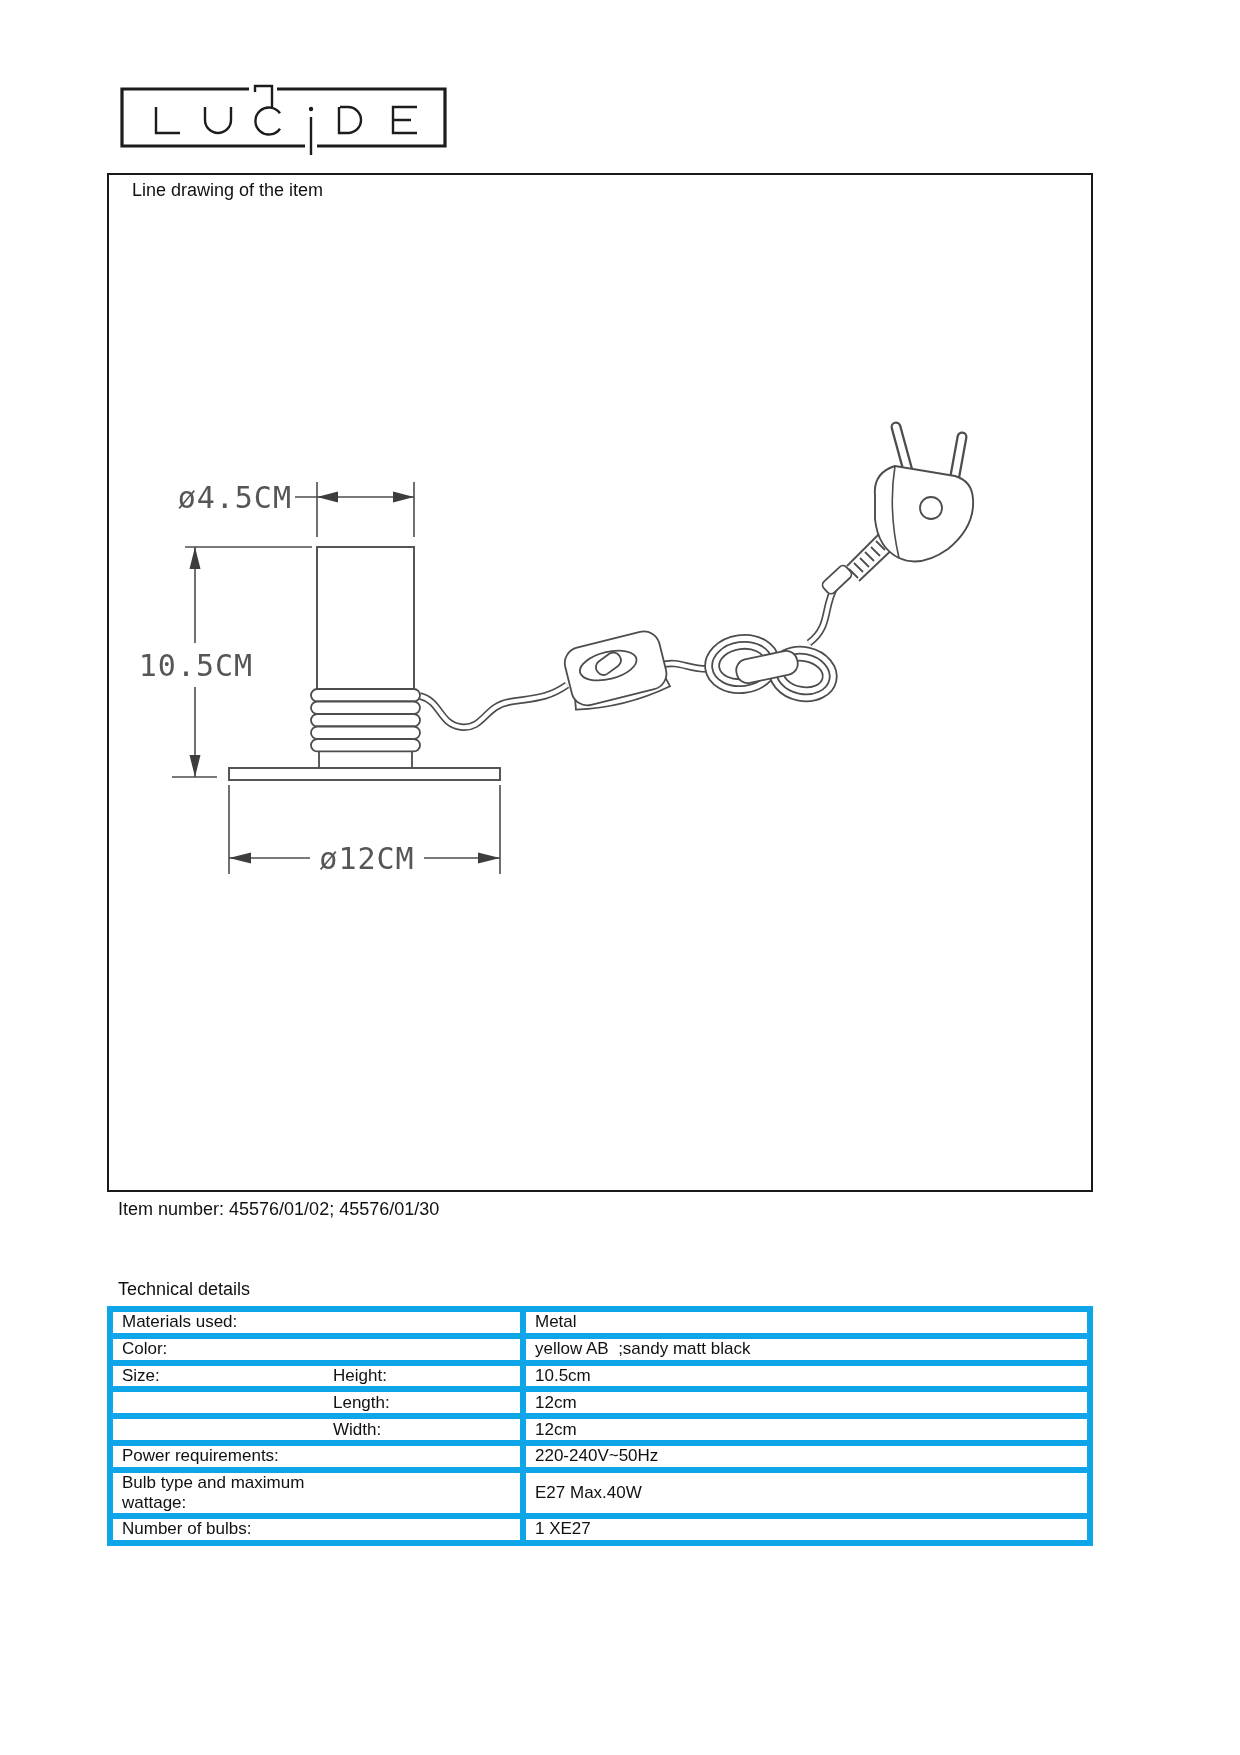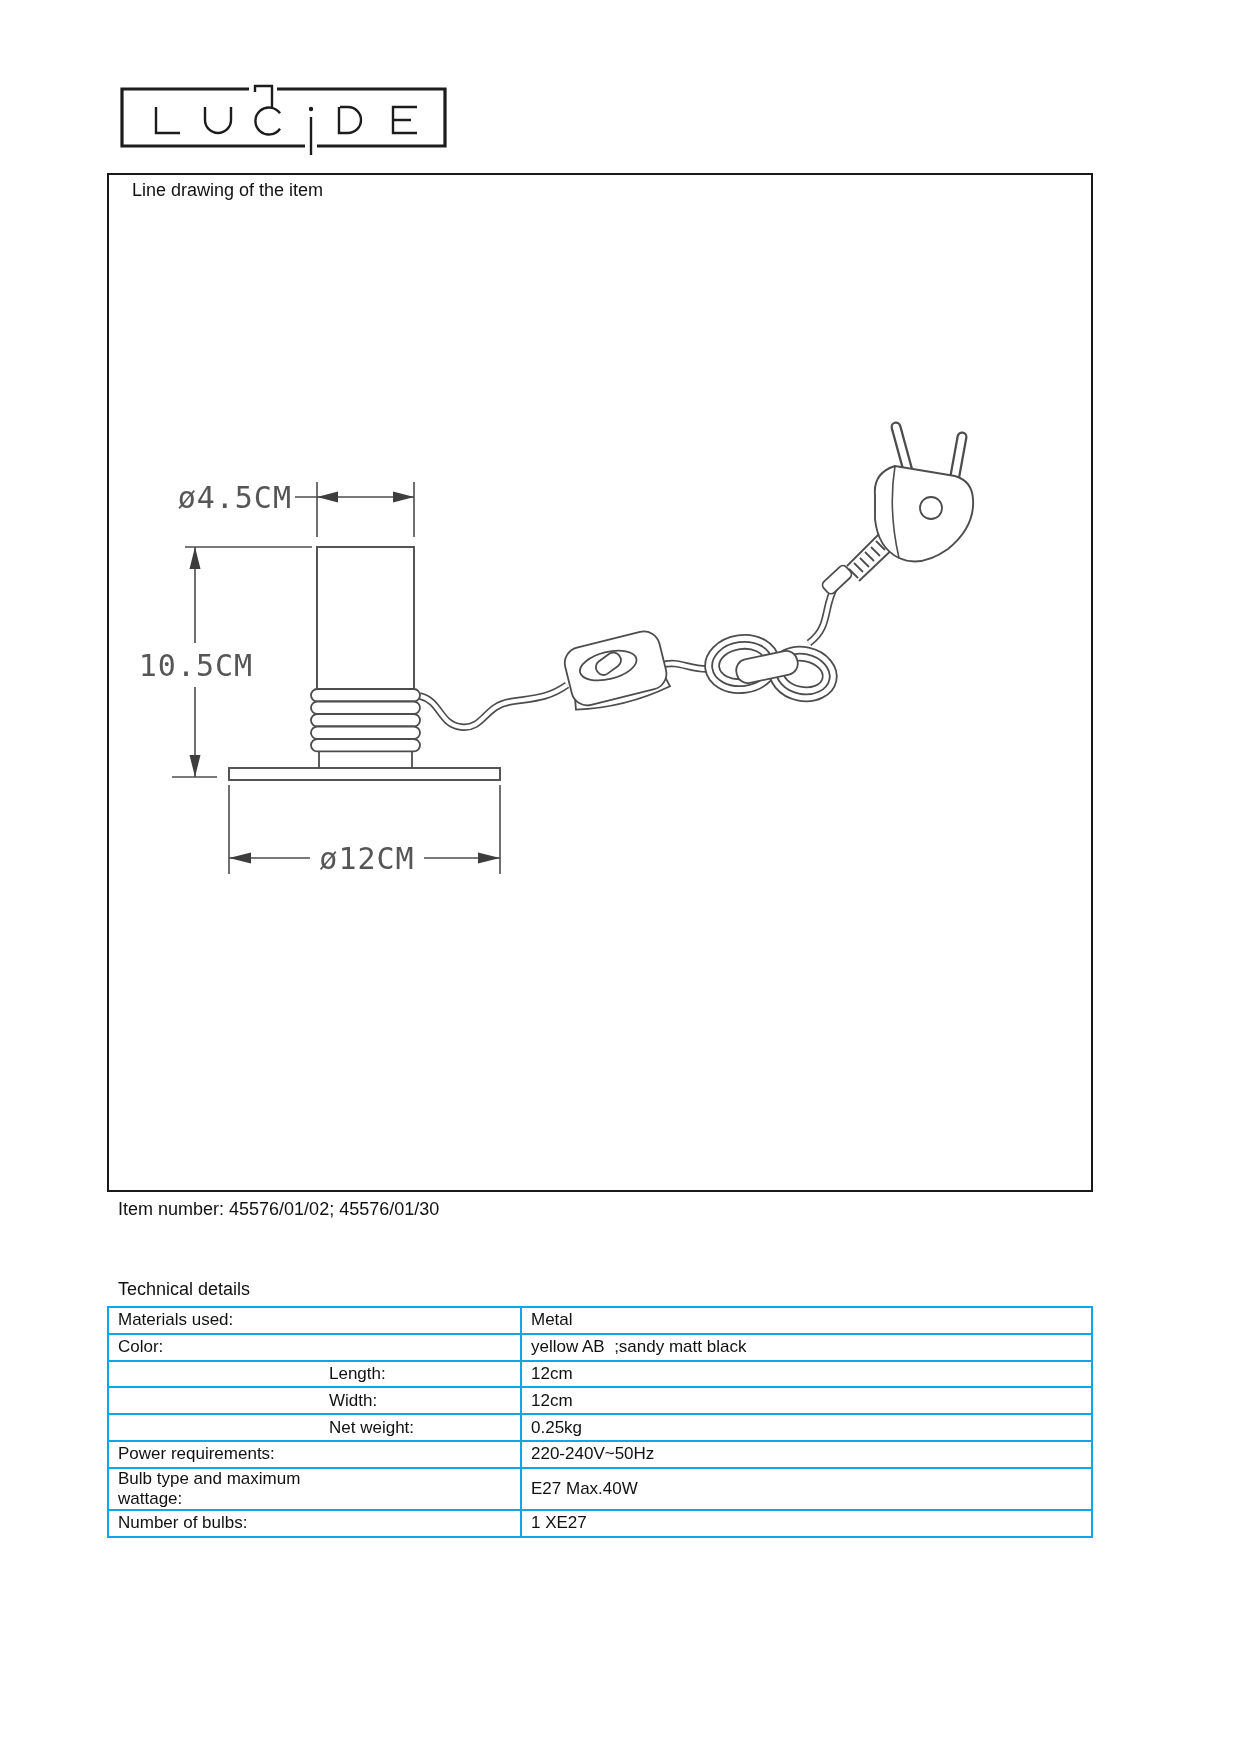--- a/index.html
+++ b/index.html
@@ -36,21 +36,21 @@
     position:absolute;left:118px;top:1279px;
     font-size:18px;color:#111;
   }
   table.tech{
     position:absolute;left:107px;top:1306px;width:986px;
     border-collapse:collapse;background:#fff;
     font-size:17px;color:#111;
     table-layout:fixed;
   }
   table.tech td{
-    border:2px solid #0ea5e9;
+    border:6px solid #0ea5e9;
     height:26.8px;padding:0 0 0 9px;
     vertical-align:middle;box-sizing:border-box;
   }
   td.c1{width:413px;}
   td.c2{white-space:pre-wrap;}
   .c1-flex{display:flex;align-items:center;}
   .c1-main{width:211px;flex:0 0 211px;}
   .c1-sub{flex:1;}
 </style>
 </head>
@@ -189,47 +189,47 @@
             <div class="c1-flex">
               <span class="c1-main">Color:</span>
               <span class="c1-sub"></span>
             </div>
           </td>
         <td class="c2">yellow AB  ;sandy matt black</td>
       </tr>
       <tr>
         <td class="c1">
             <div class="c1-flex">
+              <span class="c1-main">Size:</span>
+              <span class="c1-sub">Height:</span>
+            </div>
+          </td>
+        <td class="c2">10.5cm</td>
+      </tr>
+      <tr>
+        <td class="c1">
+            <div class="c1-flex">
               <span class="c1-main"></span>
               <span class="c1-sub">Length:</span>
             </div>
           </td>
         <td class="c2">12cm</td>
       </tr>
       <tr>
         <td class="c1">
             <div class="c1-flex">
               <span class="c1-main"></span>
               <span class="c1-sub">Width:</span>
             </div>
           </td>
         <td class="c2">12cm</td>
       </tr>
       <tr>
         <td class="c1">
             <div class="c1-flex">
-              <span class="c1-main"></span>
-              <span class="c1-sub">Net weight:</span>
-            </div>
-          </td>
-        <td class="c2">0.25kg</td>
-      </tr>
-      <tr>
-        <td class="c1">
-            <div class="c1-flex">
               <span class="c1-main">Power requirements:</span>
               <span class="c1-sub"></span>
             </div>
           </td>
         <td class="c2">220-240V~50Hz</td>
       </tr>
       <tr>
         <td class="c1">
             <div class="c1-flex">
               <span class="c1-main">Bulb type and maximum wattage:</span>

